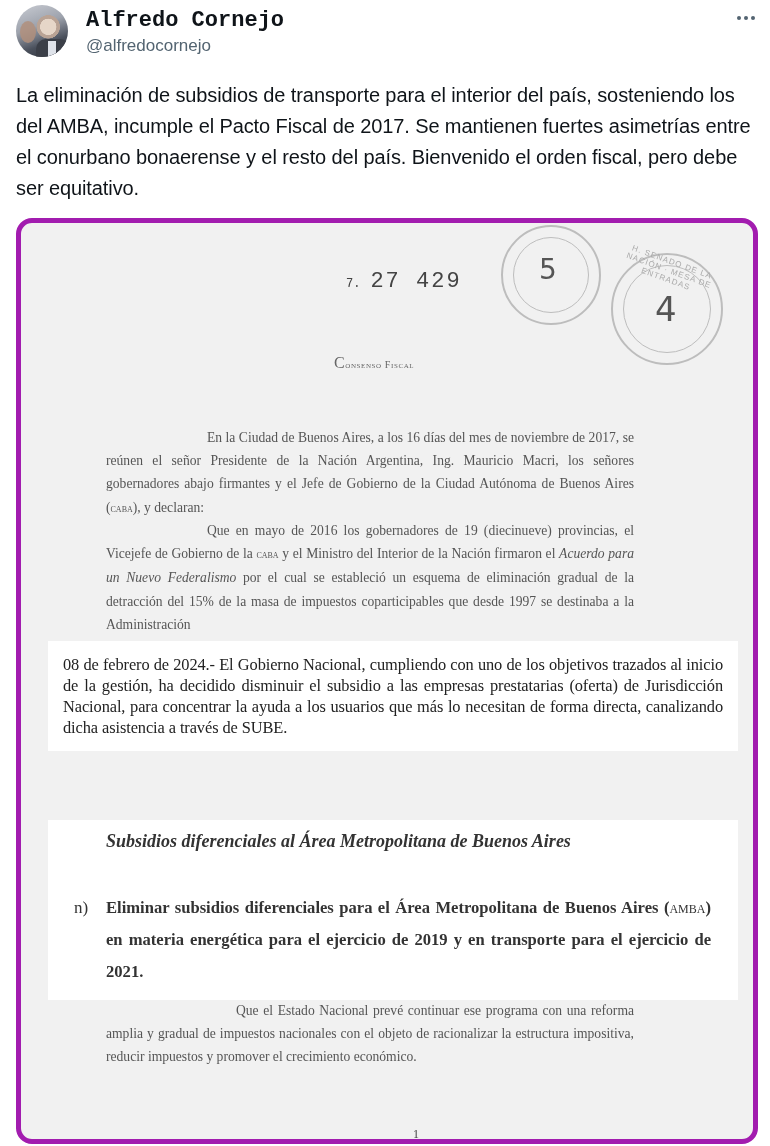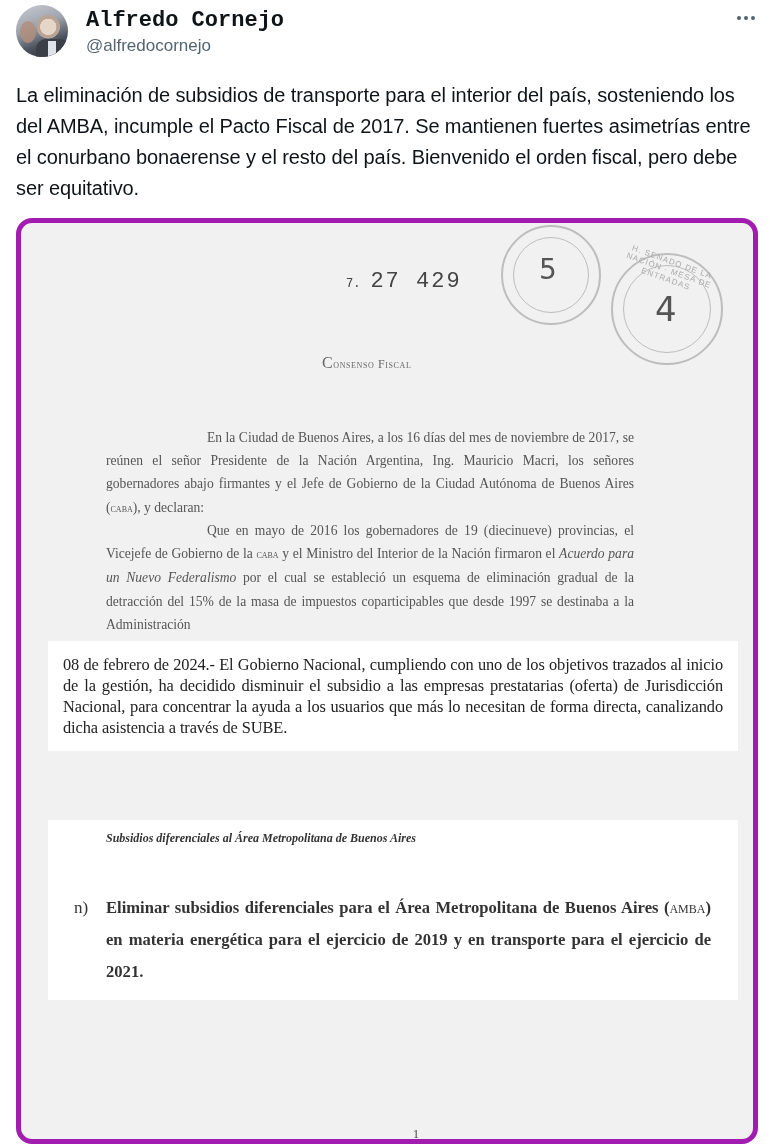--- a/index.html
+++ b/index.html
@@ -28,33 +28,33 @@
   .doc-num small { font-size: 12px; margin-right: 10px; letter-spacing: 0; }
   .stamp { position: absolute; border-radius: 50%; border: 2px solid #bdbdbd; }
   .stamp.inner { border-width: 1px; }
   .stamp1 { left: 480px; top: 2px; width: 100px; height: 100px; }
   .stamp1 .inner { left: 10px; top: 10px; width: 76px; height: 76px; }
   .stamp2 { left: 590px; top: 30px; width: 112px; height: 112px; }
   .stamp2 .inner { left: 10px; top: 10px; width: 88px; height: 88px; }
   .stamp-text { position:absolute; font-size: 8px; color:#aaa; font-family:"Liberation Sans", sans-serif; letter-spacing:1px; }
   .handwrite { position:absolute; font-family:"DejaVu Sans", sans-serif; color:#555; font-size:28px; }
 
-  .doc-title { position: absolute; left: 301px; top: 131px; font-size: 12px; color: #666; font-variant: small-caps; letter-spacing: 0.6px; }
+  .doc-title { position: absolute; left: 313px; top: 131px; font-size: 10px; color: #666; font-variant: small-caps; letter-spacing: 0.6px; }
   .doc-title::first-letter { font-size: 16px; }
 
   .para { position: absolute; left: 85px; width: 528px; font-size: 13.6px; line-height: 23.2px; color: #555; text-align: justify; text-align-last: left; }
   .para.indent { text-indent: 101px; }
   .para .sc { font-variant: small-caps; font-size: 12px; }
   .para em { font-style: italic; }
 
   .overlay { position: absolute; background: #ffffff; }
   .ov1 { left: 27px; top: 418px; width: 690px; height: 110px; padding: 13px 0 16px 15px; }
   .ov1 p { font-family: "Liberation Serif", serif; font-size: 16.4px; line-height: 21px; color: #222; text-align: justify; width: 660px; text-align-last: left; letter-spacing: -0.1px; }
   .ov2 { left: 27px; top: 597px; width: 690px; height: 180px; }
-  .ov2 .sub-title { position: absolute; left: 58px; top: 11px; font-family: "Liberation Serif", serif; font-style: italic; font-weight: bold; font-size: 12px; color: #333; }
+  .ov2 .sub-title { position: absolute; left: 58px; top: 11px; font-family: "Liberation Serif", serif; font-style: italic; font-weight: bold; font-size: 18px; color: #333; }
   .ov2 .item-label { position: absolute; left: 26px; top: 78px; font-family: "Liberation Serif", serif; font-size: 17px; color: #333; }
   .ov2 .item-text { position: absolute; left: 58px; top: 72px; width: 605px; font-family: "Liberation Serif", serif; font-weight: bold; font-size: 16.6px; line-height: 32px; color: #333; text-align: justify; text-align-last: left; }
   .ov2 .item-text .sc { font-variant: small-caps; font-weight: normal; }
 
   .page-num { position: absolute; left: 392px; top: 904px; font-size: 12px; color: #444; }
 </style>
 </head>
 <body>
 
 <div class="header">
@@ -98,15 +98,16 @@
     <p>08 de febrero de 2024.- El Gobierno Nacional, cumpliendo con uno de los objetivos trazados al inicio de la gestión, ha decidido disminuir el subsidio a las empresas prestatarias (oferta) de Jurisdicción Nacional, para concentrar la ayuda a los usuarios que más lo necesitan de forma directa, canalizando dicha asistencia a través de SUBE.</p>
   </div>
 
 
   <div class="overlay ov2">
     <div class="sub-title">Subsidios diferenciales al Área Metropolitana de Buenos Aires</div>
     <div class="item-label">n)</div>
     <div class="item-text"><span>Eliminar subsidios diferenciales para el Área Metropolitana de Buenos Aires (</span><span class="sc">amba</span><span>) en materia energética para el ejercicio de 2019 y en transporte para el ejercicio de 2021.</span></div>
   </div>
 
+  <p class="para indent" style="top:776px; text-indent:130px;">Que el Estado Nacional prevé continuar ese programa con una reforma amplia y gradual de impuestos nacionales con el objeto de racionalizar la estructura impositiva, reducir impuestos y promover el crecimiento económico.</p>
 
   <div class="page-num">1</div>
 </div>
 
 </body></html>

